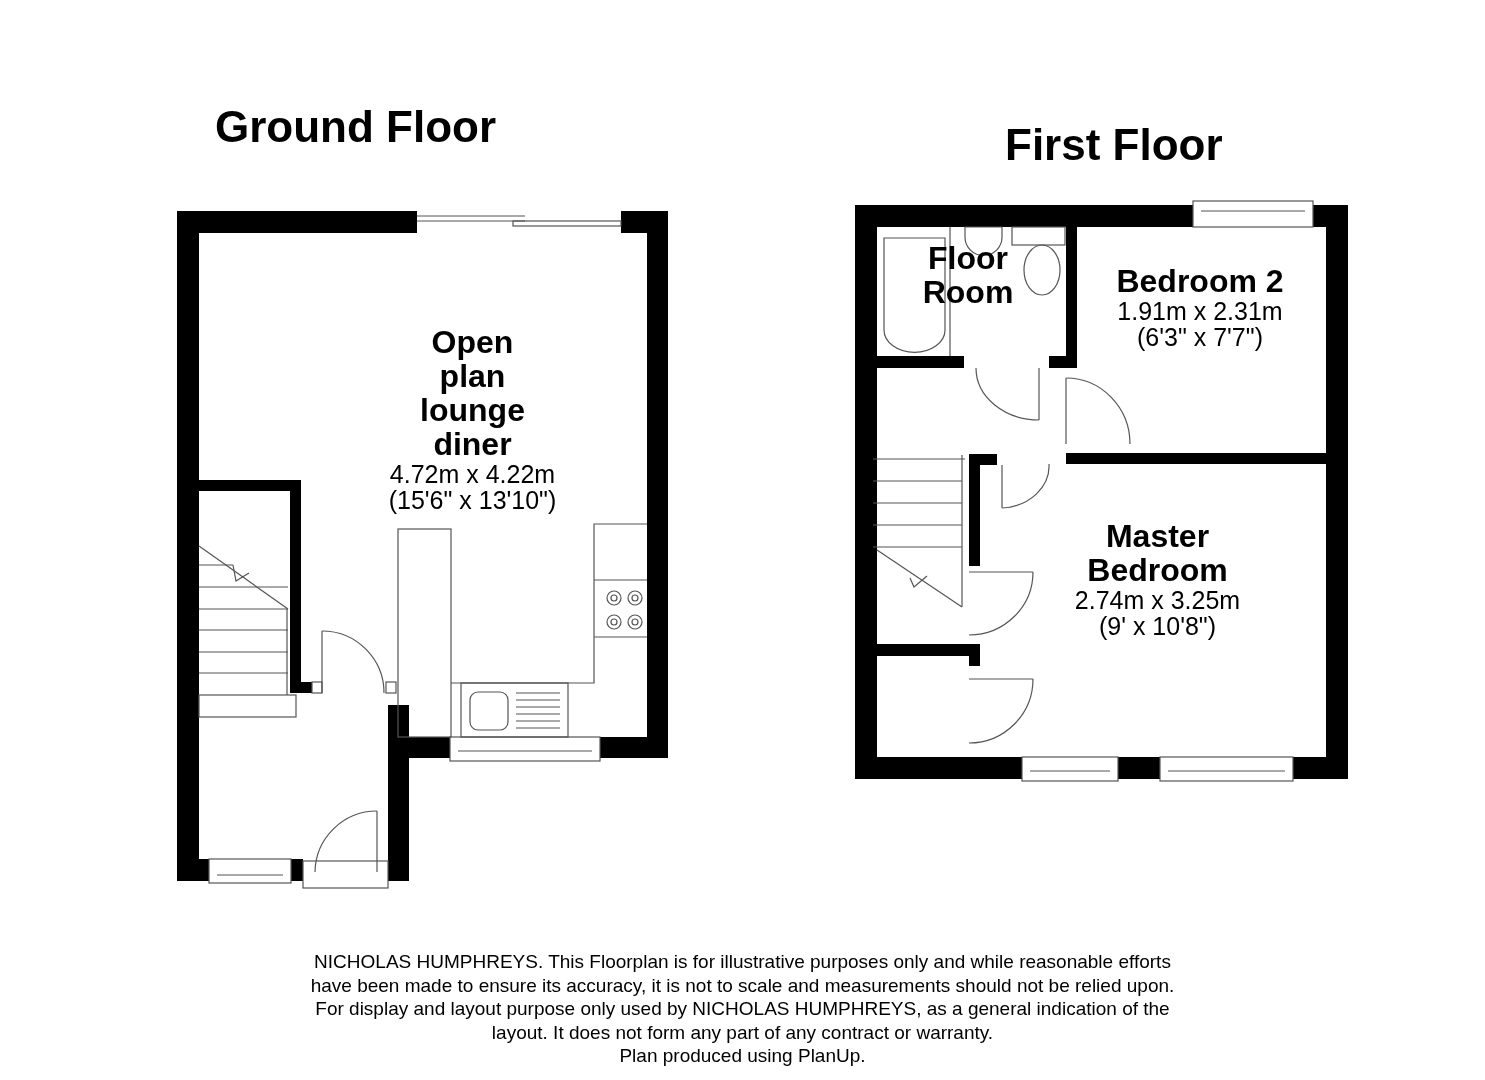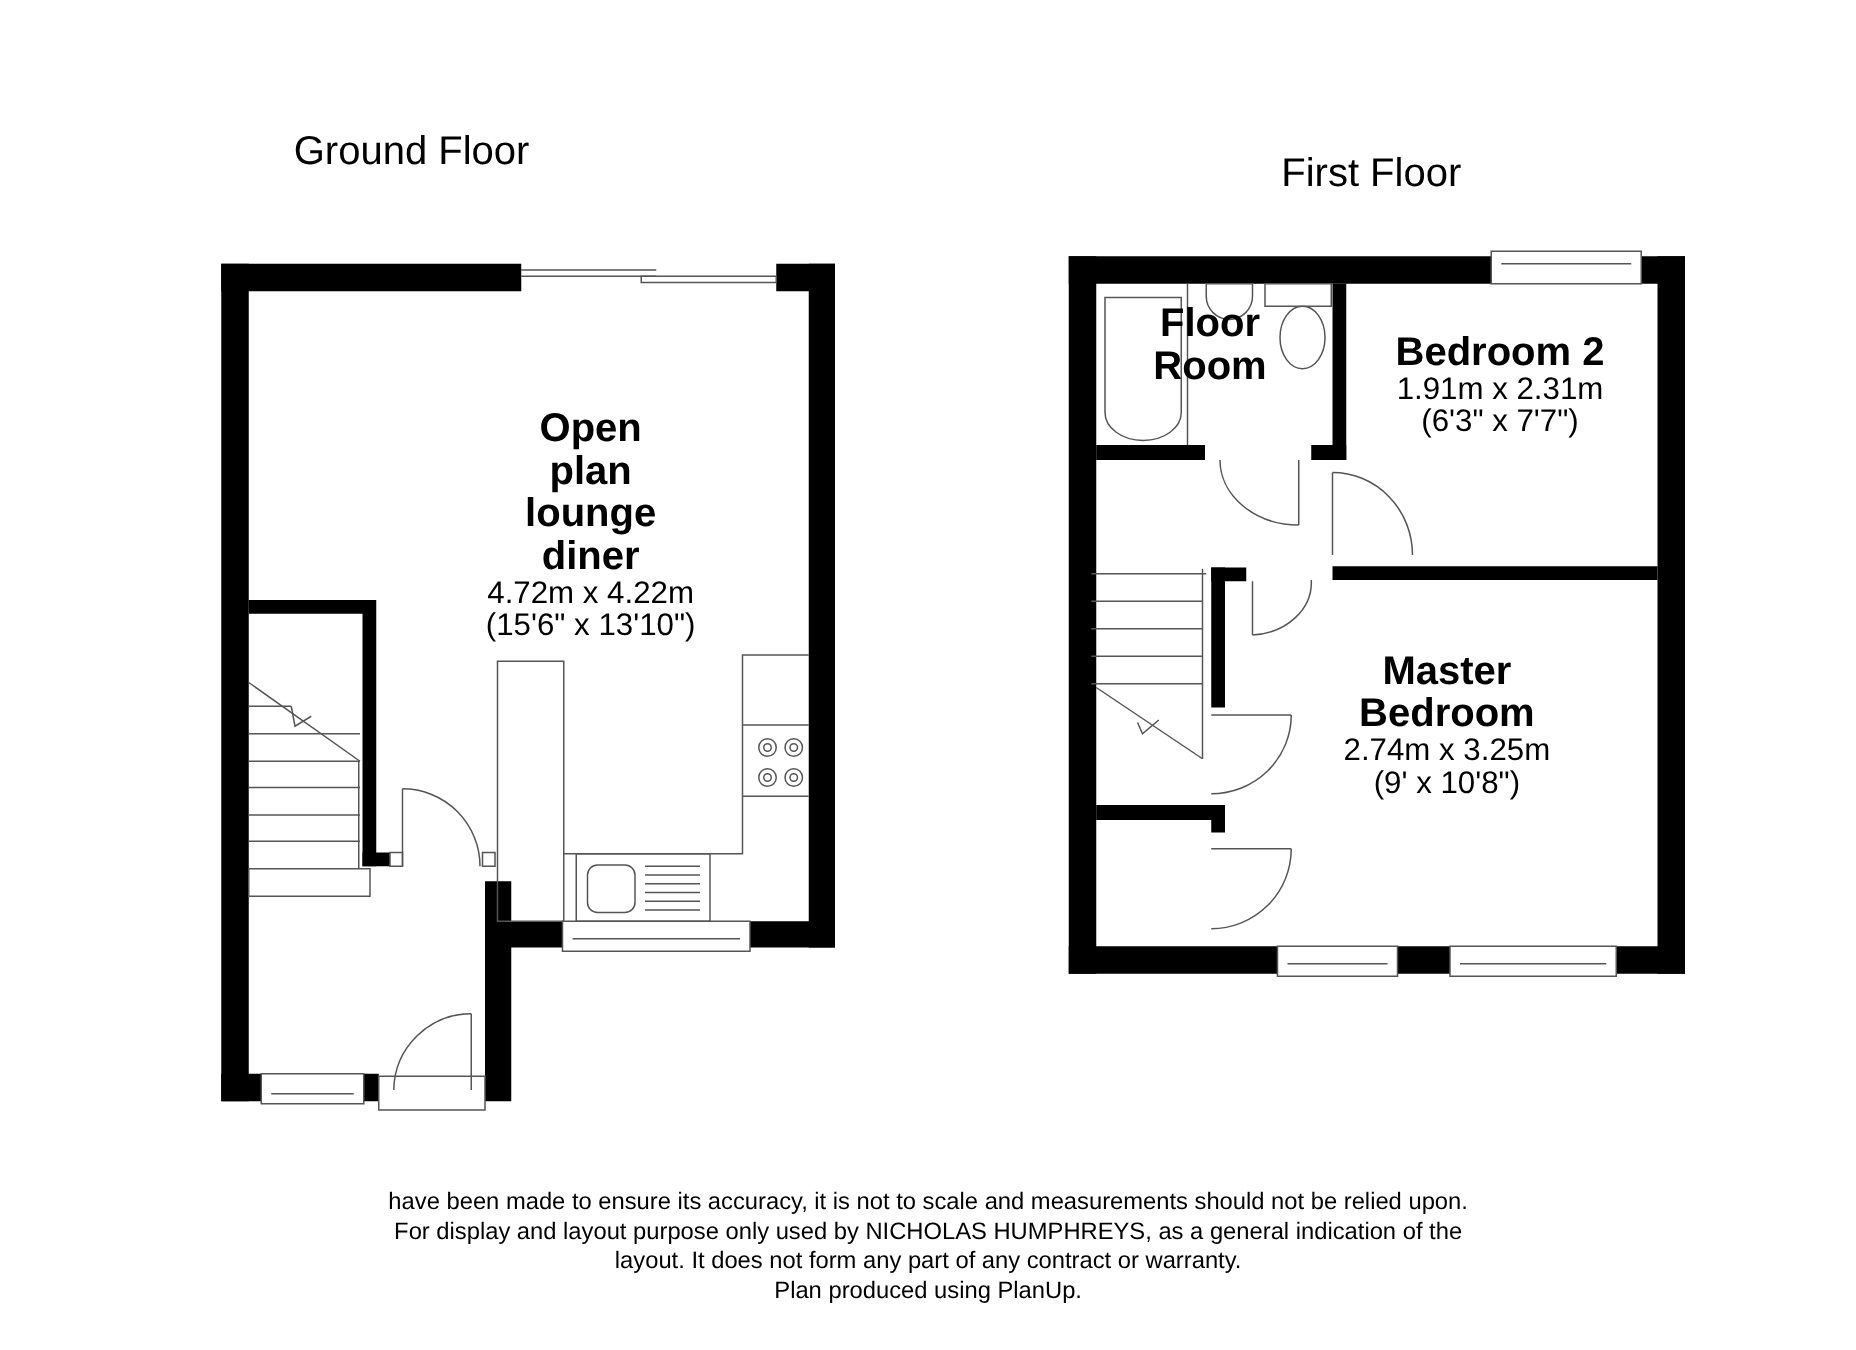--- a/index.html
+++ b/index.html
@@ -1,17 +1,17 @@
 <!DOCTYPE html>
 <html><head>
 <meta charset="utf-8">
 <style>
   html, body { margin: 0; padding: 0; background: #ffffff; }
   body { width: 1485px; height: 1080px; position: relative; overflow: hidden; font-family: "Liberation Sans", sans-serif; color: #000; }
-  .floor-title { position: absolute; font-weight: normal; font-size: 32px; margin-left: 20px; }
+  .floor-title { position: absolute; font-weight: bold; font-size: 44px; }
   .plan { position: absolute; left: 0; top: 0; }
   .room-label { position: absolute; text-align: center; line-height: 1; }
   .room-name { font-weight: bold; font-size: 32px; display: block; line-height: 34px; }
   .room-dim { font-size: 25px; display: block; line-height: 26px; }
   .disclaimer { position: absolute; left: 240px; top: 950px; width: 1005px; text-align: center; font-size: 19px; line-height: 23.5px; }
   .disclaimer span { display: block; }
 </style>
 </head>
 <body>
 
@@ -188,17 +188,18 @@
 </div>
 
 <div class="room-label" style="left:1045px;top:519px;width:225px;text-align:center;">
   <span class="room-name">Master</span>
   <span class="room-name">Bedroom</span>
   <span class="room-dim">2.74m x 3.25m</span>
   <span class="room-dim">(9' x 10'8")</span>
 </div>
 
 <div class="disclaimer">
+  <span>NICHOLAS HUMPHREYS. This Floorplan is for illustrative purposes only and while reasonable efforts</span>
   <span>have been made to ensure its accuracy, it is not to scale and measurements should not be relied upon.</span>
   <span>For display and layout purpose only used by NICHOLAS HUMPHREYS, as a general indication of the</span>
   <span>layout. It does not form any part of any contract or warranty.</span>
   <span>Plan produced using PlanUp.</span>
 </div>
 
 </body></html>

